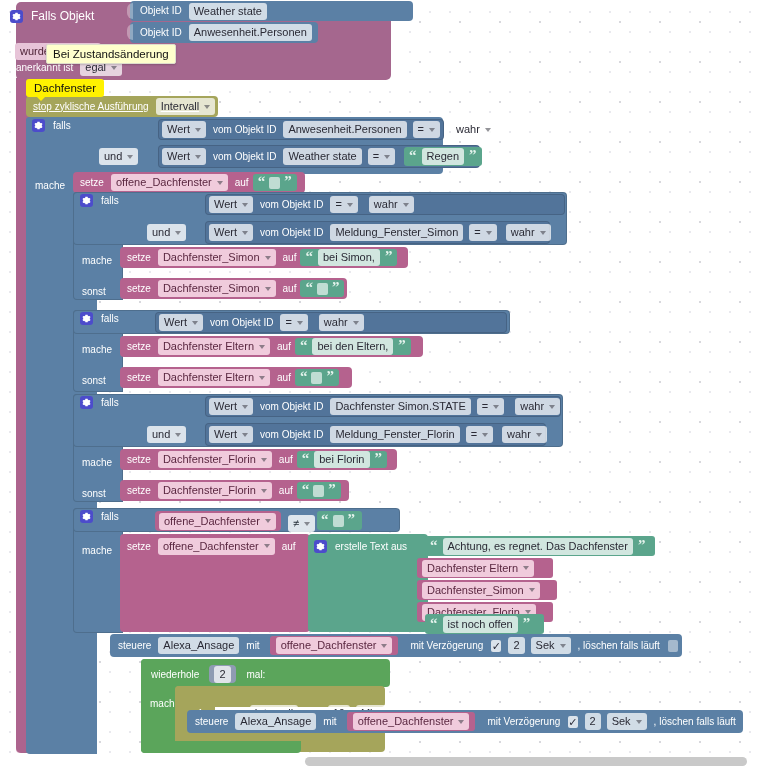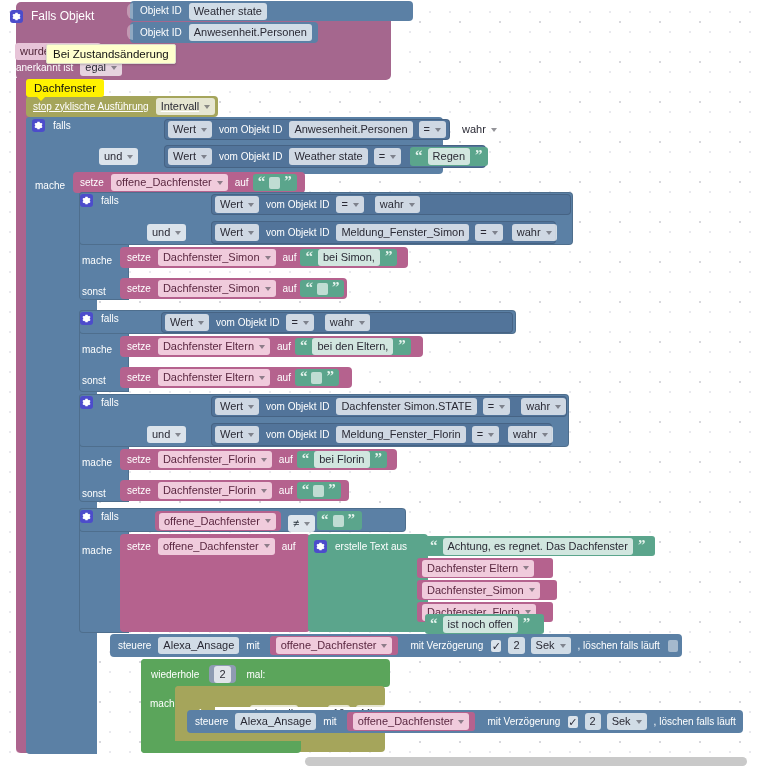--- a/index.html
+++ b/index.html
@@ -24,21 +24,21 @@
   
   .blk{
     position:absolute;box-sizing:border-box;
     border-radius:4px;
     color:#fff;
     font-size:11.5px;
     line-height:1;
     white-space:nowrap;
     display:flex;align-items:center;
   }
-  .blk.stroke{border:1px solid rgba(0,0,0,.14);margin-left:6px;}
+  .blk.stroke{border:1px solid rgba(0,0,0,.14);}
 
   
   .c-sys   {background:#A5678E;}
   .c-ctrl  {background:#5B80A5;}           
   .c-ctrl-d{background:#52749a;}
   .c-var   {background:#B5628E;}           
   .c-txt   {background:#5BA58C;}           
   .c-loop  {background:#5BA55B;}           
   .c-time  {background:#A5A55B;text-decoration:underline;}           
 

